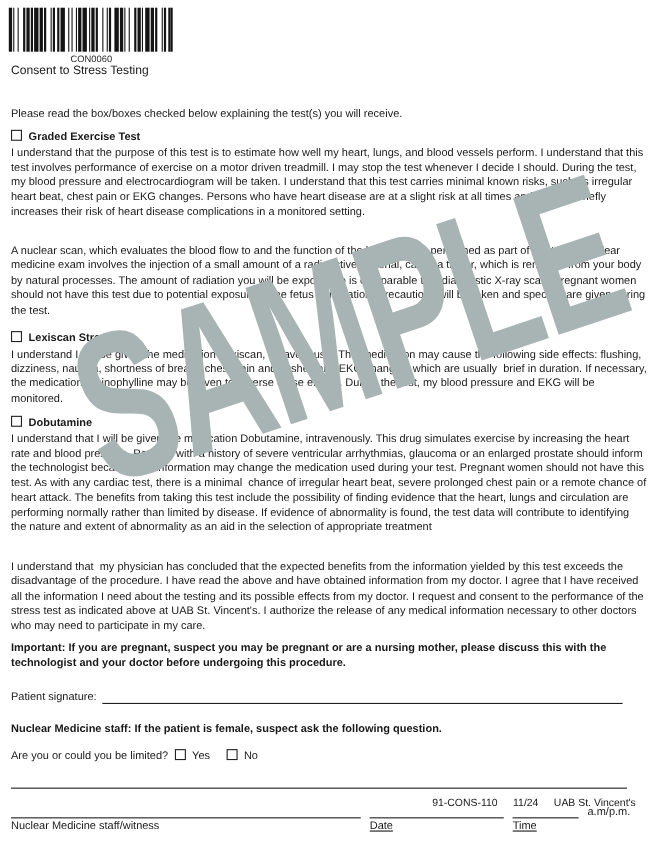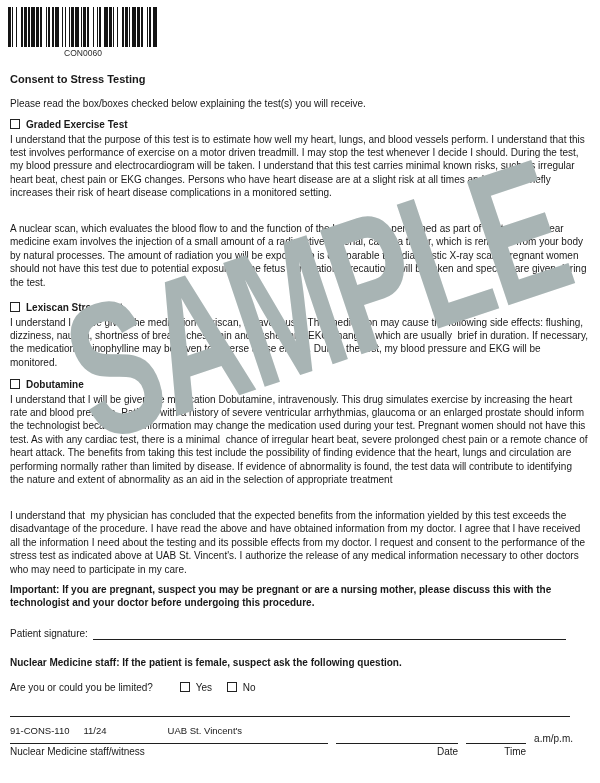--- a/index.html
+++ b/index.html
@@ -9,39 +9,39 @@
     font-family:"Liberation Sans","DejaVu Sans",sans-serif;
     font-size:10px;line-height:13.4px;
   }
   .abs{position:absolute;left:10px;width:578px;}
   
   .barcode-wrap{position:absolute;left:8px;top:7px;width:150px;}
   .barcode-bars{display:flex;height:40px;align-items:stretch;}
   .barcode-bars span{flex:none;height:100%;}
   .barcode-label{width:150px;text-align:center;font-size:8.5px;line-height:11px;color:#2a2a2a;margin-top:1px;}
   
-  .doc-title{top:72px;font-size:11px;font-weight:bold;line-height:14px;}
+  .doc-title{top:57px;font-size:11px;font-weight:normal;line-height:14px;}
   .intro{top:97px;}
   .section .sec-head{font-weight:bold;line-height:13.5px;}
   .para{margin:1px 0 0 0;white-space:pre-wrap;}
   .cb{display:inline-block;width:8px;height:8px;border:1px solid #222;background:#fff;margin-right:6px;vertical-align:-1px;}
   .bold-par{font-weight:bold;}
   
   .sig-row{display:flex;align-items:flex-end;gap:5px;}
   .sig-row .lbl{flex:none;line-height:12px;}
   .line{flex:1;border-bottom:1.2px solid #1f1f1f;height:12px;}
   
   .sig-grid{position:absolute;left:10px;top:689px;width:563px;display:grid;
     grid-template-columns:1fr 122px 60px auto;column-gap:8px;row-gap:2px;margin-top:43px;}
   .sg-line{border-bottom:1.2px solid #1f1f1f;height:11px;}
   .sg-ampm{height:12px;display:flex;align-items:flex-end;line-height:11px;}
   .sg-label{line-height:12px;}
-  .sg-center{text-align:right;}
+  .sg-center{text-align:left;text-decoration:underline;}
   
-  .footer{top:724px;width:568px;display:flex;justify-content:flex-start;font-size:9.5px;gap:47px;}
+  .footer{top:724px;width:568px;display:flex;justify-content:flex-end;font-size:9.5px;}
   .footer .left span{margin-right:14px;}
   
   .watermark{
     position:absolute;left:316px;top:300px;z-index:6;
     transform:translate(-50%,-50%) rotate(-18.5deg) scaleX(0.66);
     font-size:190px;font-weight:bold;letter-spacing:-4px;line-height:1;
     white-space:nowrap;pointer-events:none;
   }
 </style>
 </head>
@@ -161,21 +161,21 @@
 
 <div class="abs sig-row" style="top:627px;width:556px">
   <span class="lbl">Patient signature:</span>
   <span class="line"></span>
 </div>
 
 <div class="abs bold-par" style="top:656px">Nuclear Medicine staff: If the patient is female, suspect ask the following question.</div>
 
 <div class="abs" style="top:681px">
   <span>Are you or could you be limited?</span>
-  <span style="margin-left:24px"><span class="cb"></span><span>Yes</span></span>
+  <span style="margin-left:3px"><span class="cb"></span><span>Yes</span></span>
   <span style="margin-left:12px"><span class="cb"></span><span>No</span></span>
 </div>
 
 <div class="abs sig-row" style="top:704px;width:560px">
   <span class="line"></span>
 </div>
 
 <div class="sig-grid">
   <div class="sg-line"></div>
   <div class="sg-line"></div>

